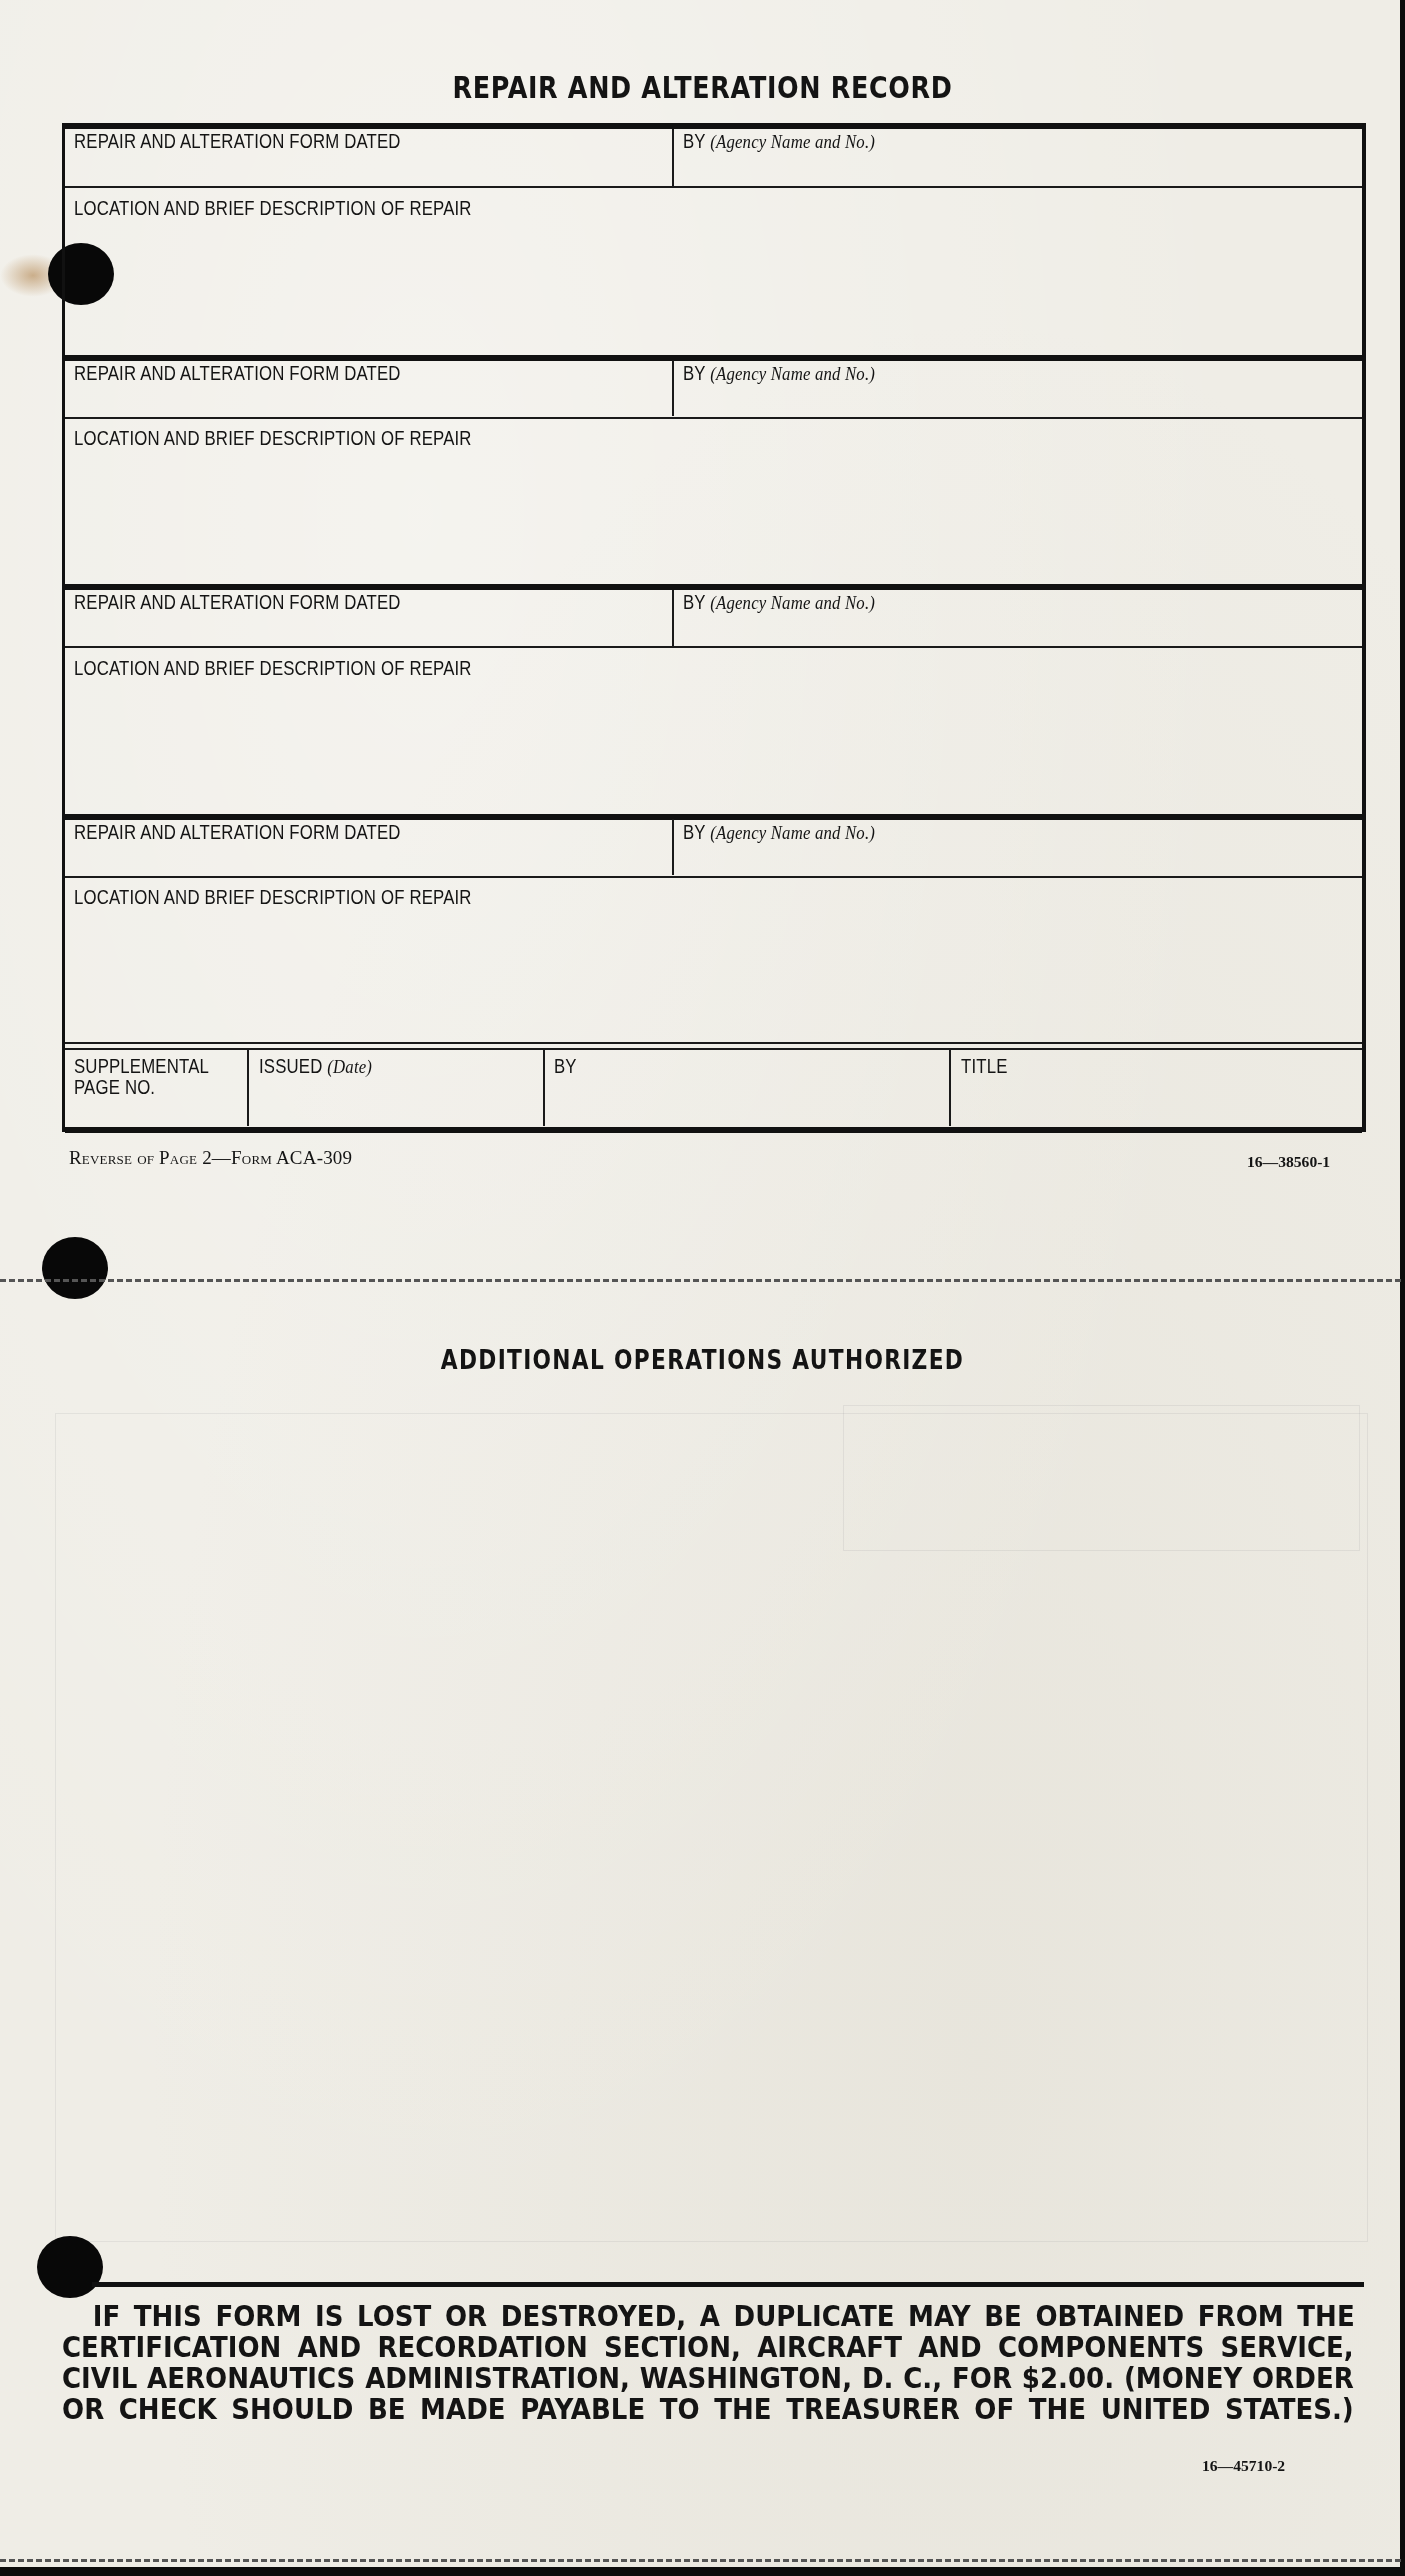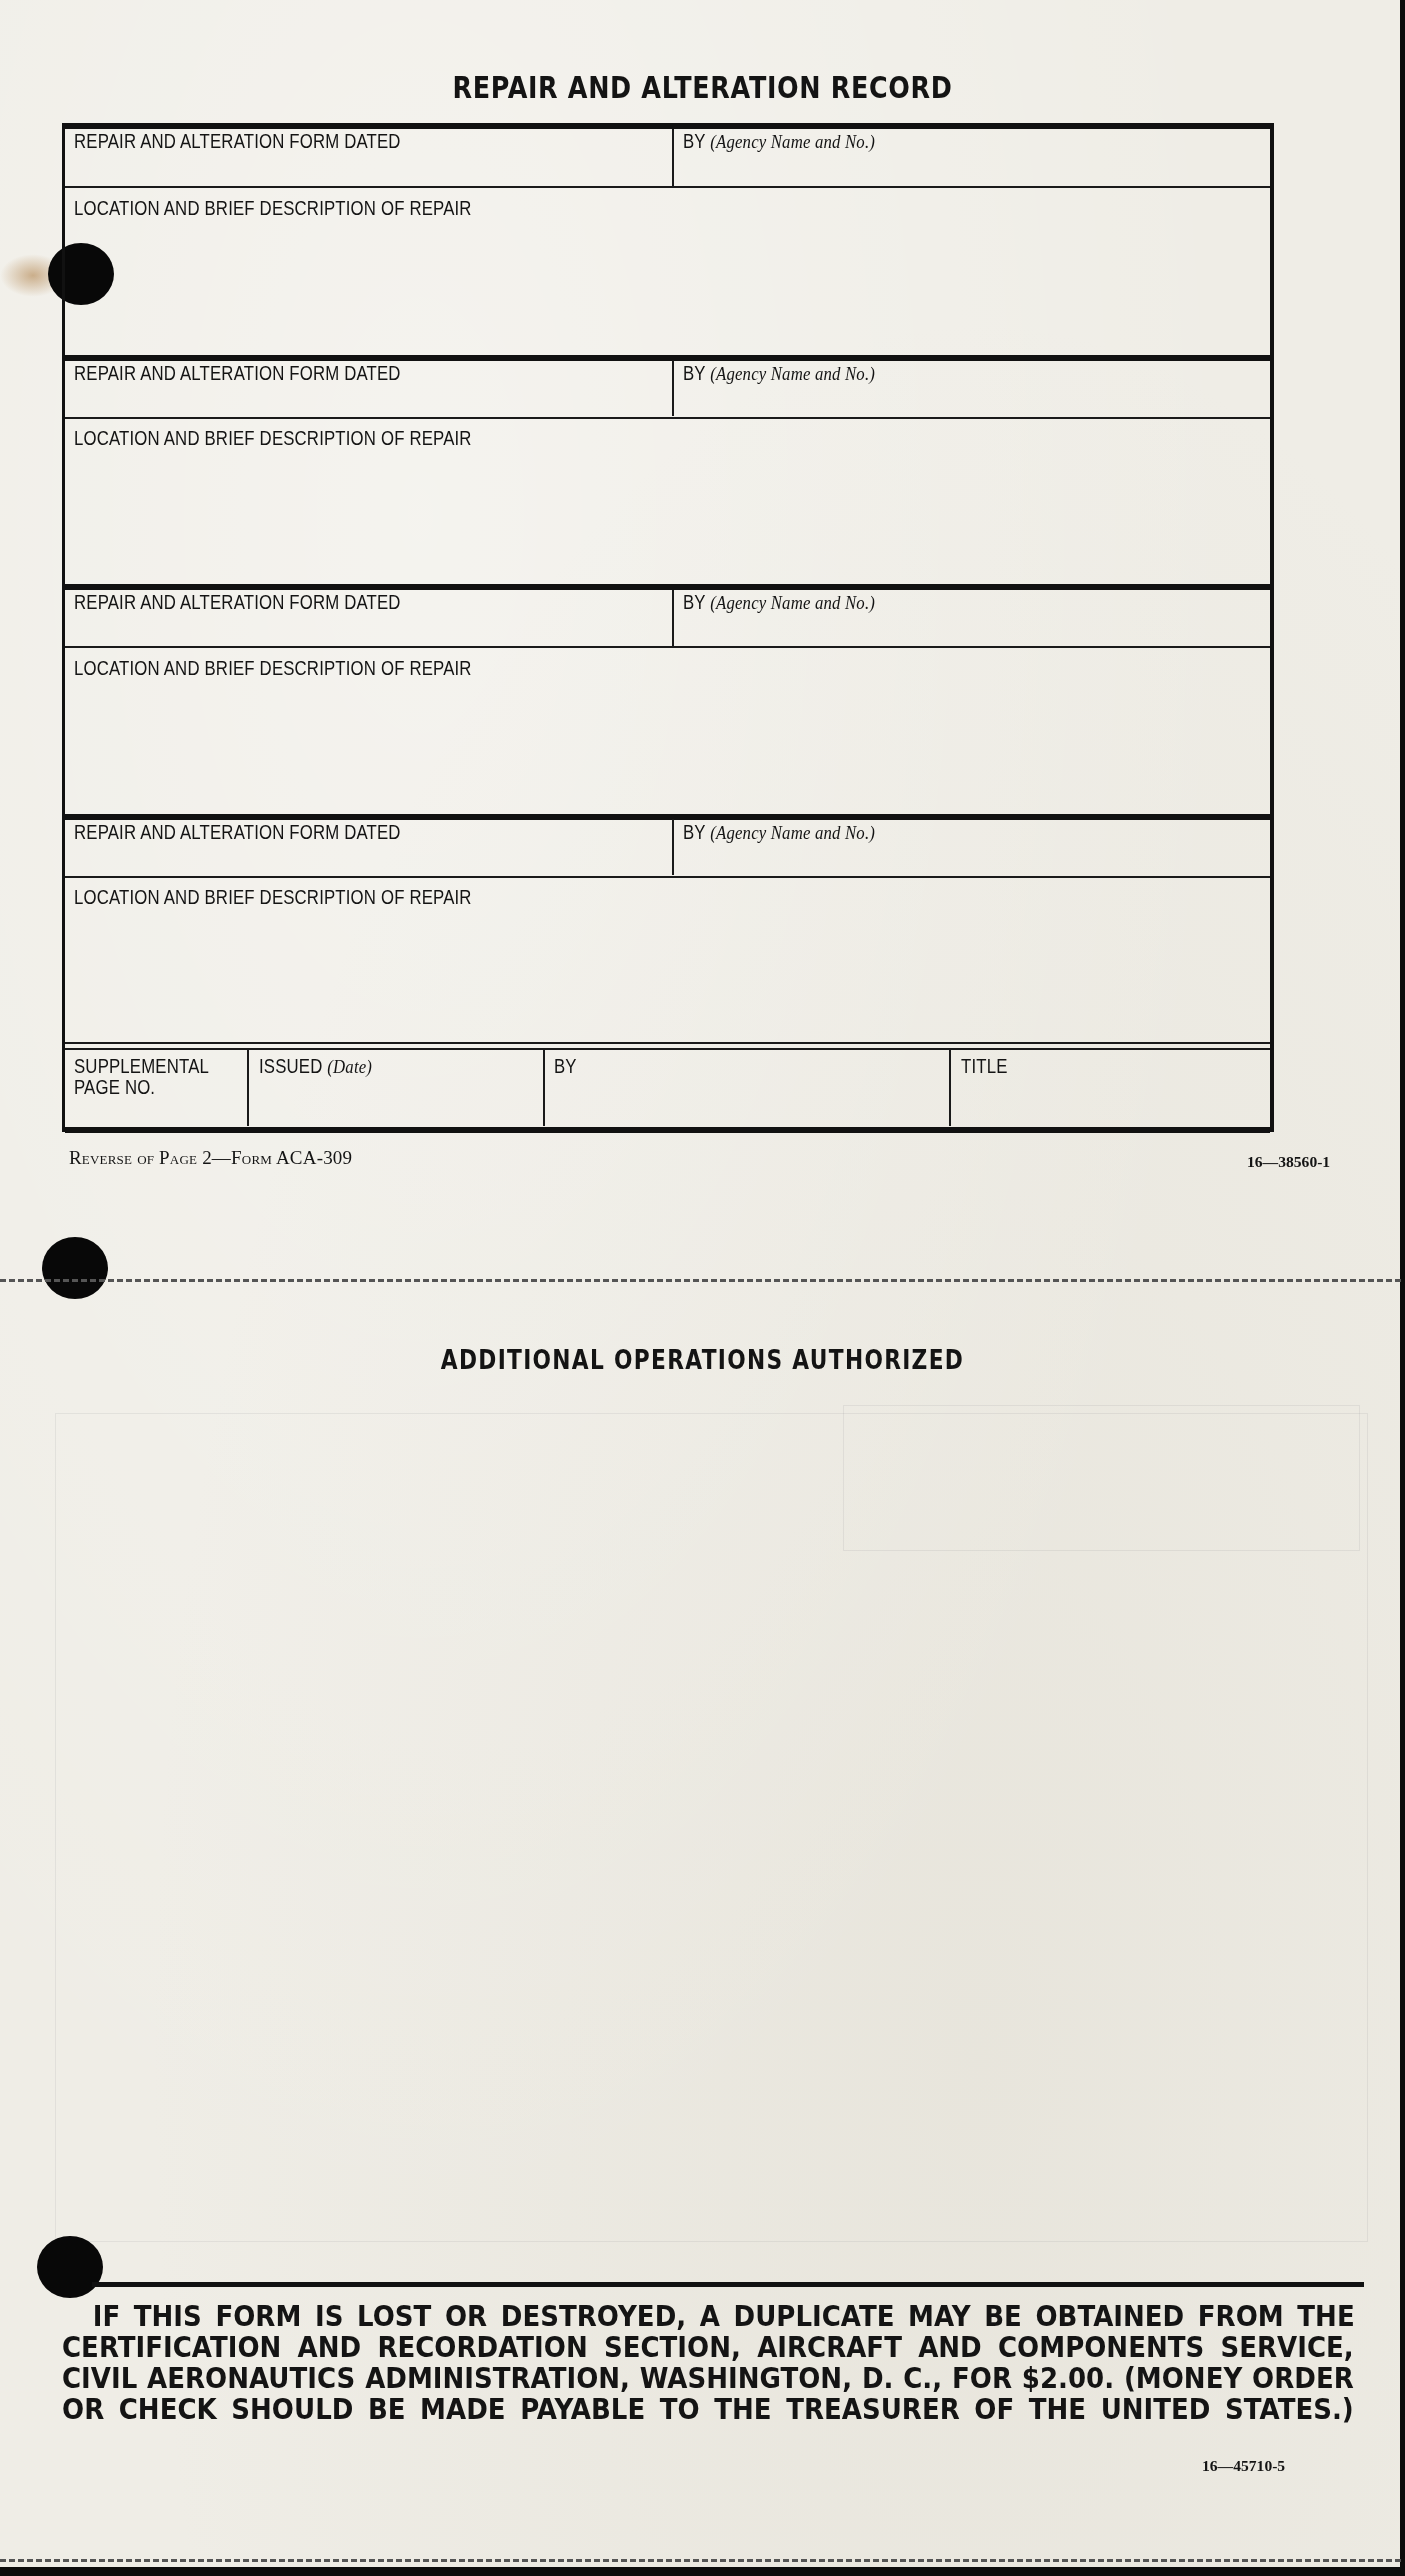--- a/index.html
+++ b/index.html
@@ -76,21 +76,21 @@
       top: 1344px;
       font-size: 26.5px;
       letter-spacing: 1.6px;
     }
 
     
     .form {
       position: absolute;
       left: 62px;
       top: 123px;
-      width: 1212px;
+      width: 1304px;
       height: 1009px;
       border-left: 3.1px solid #111;
       border-right: 4.7px solid #111;
       box-sizing: border-box;
       padding-left: 8px;
     }
     .thick {
       position: absolute;
       left: 0;
       width: 100%;
@@ -260,16 +260,16 @@
 <div class="title title-bottom">ADDITIONAL OPERATIONS AUTHORIZED</div>
 
 <div class="notice-rule"></div>
 <div class="notice">
   <span class="line first">IF THIS FORM IS LOST OR DESTROYED, A DUPLICATE MAY BE OBTAINED FROM THE</span>
   <span class="line">CERTIFICATION AND RECORDATION SECTION, AIRCRAFT AND COMPONENTS SERVICE,</span>
   <span class="line">CIVIL AERONAUTICS ADMINISTRATION, WASHINGTON, D. C., FOR $2.00. (MONEY ORDER</span>
   <span class="line">OR CHECK SHOULD BE MADE PAYABLE TO THE TREASURER OF THE UNITED STATES.)</span>
 </div>
 
-<div class="foot-right-2">16—45710-5</div>
+<div class="foot-right-2">16—45710-2</div>
 
 <div class="perforation" style="top:2559px;"></div>
 
 
 </body></html>

